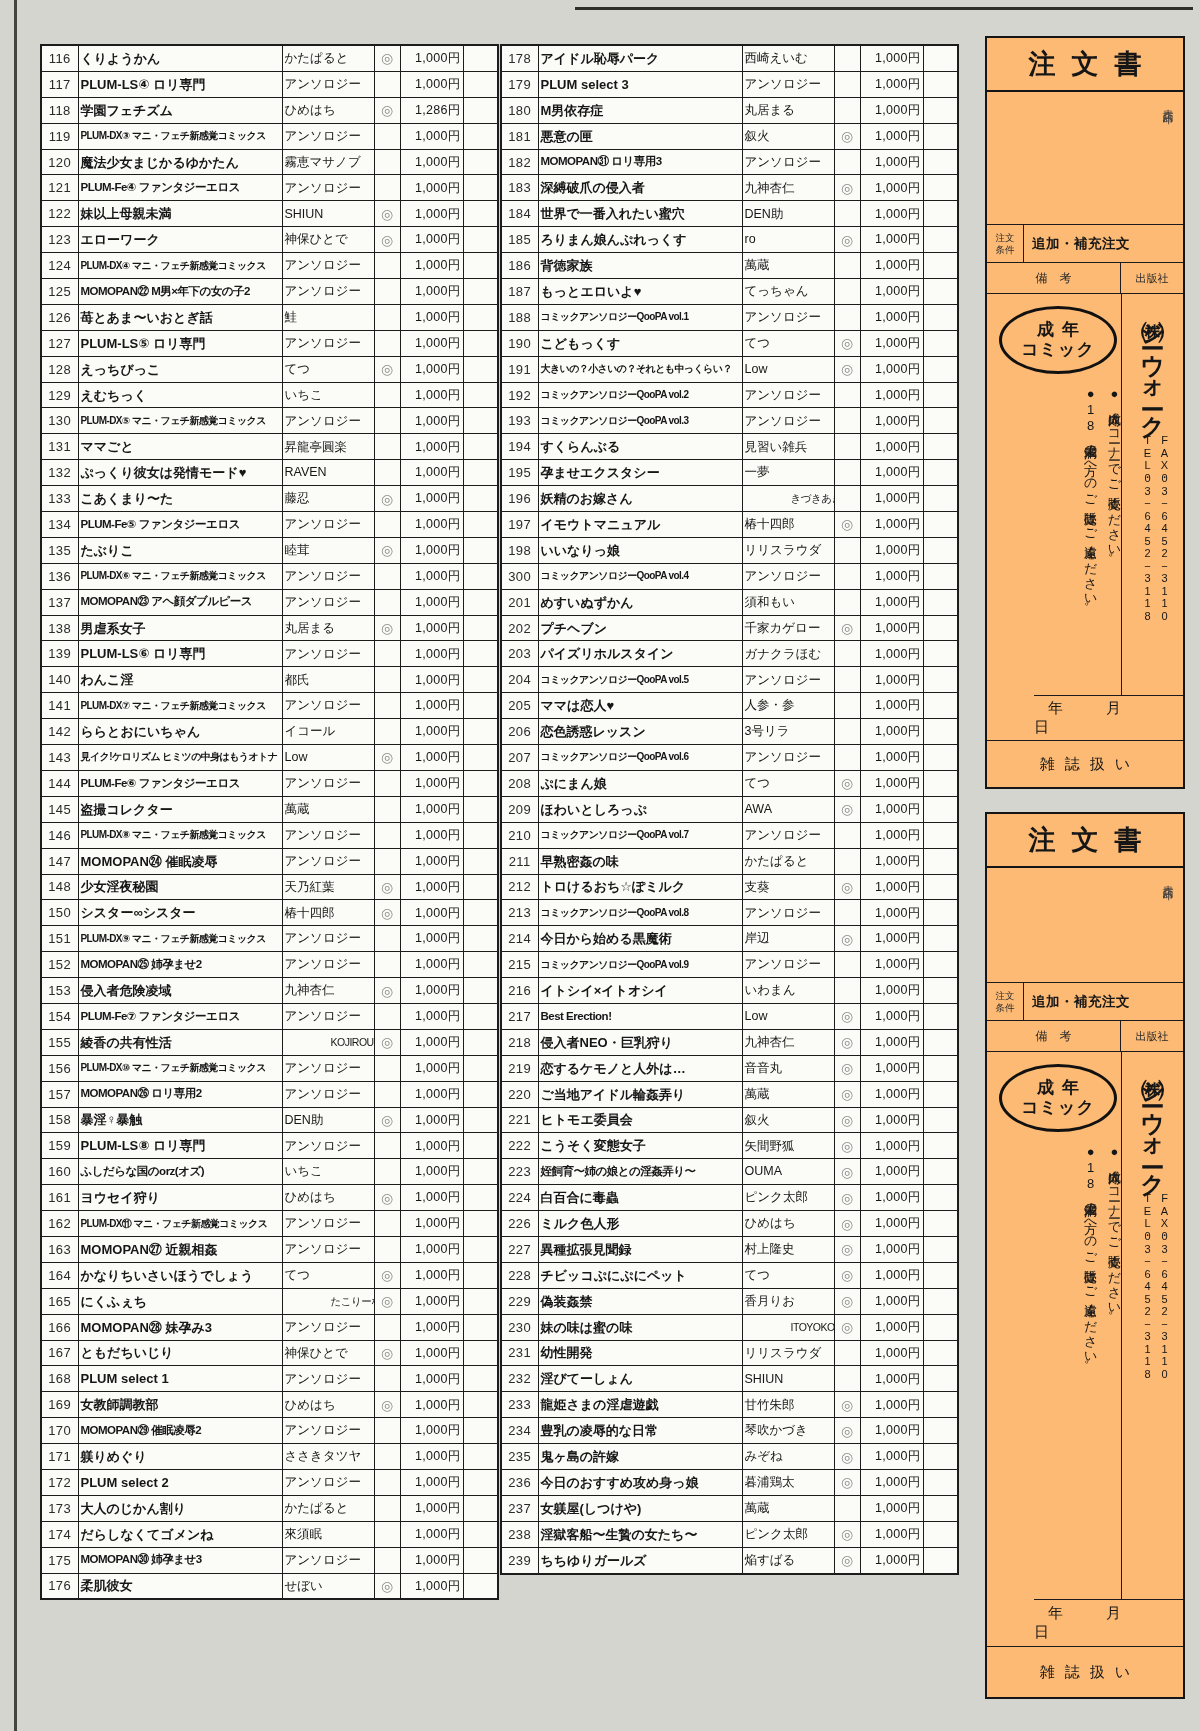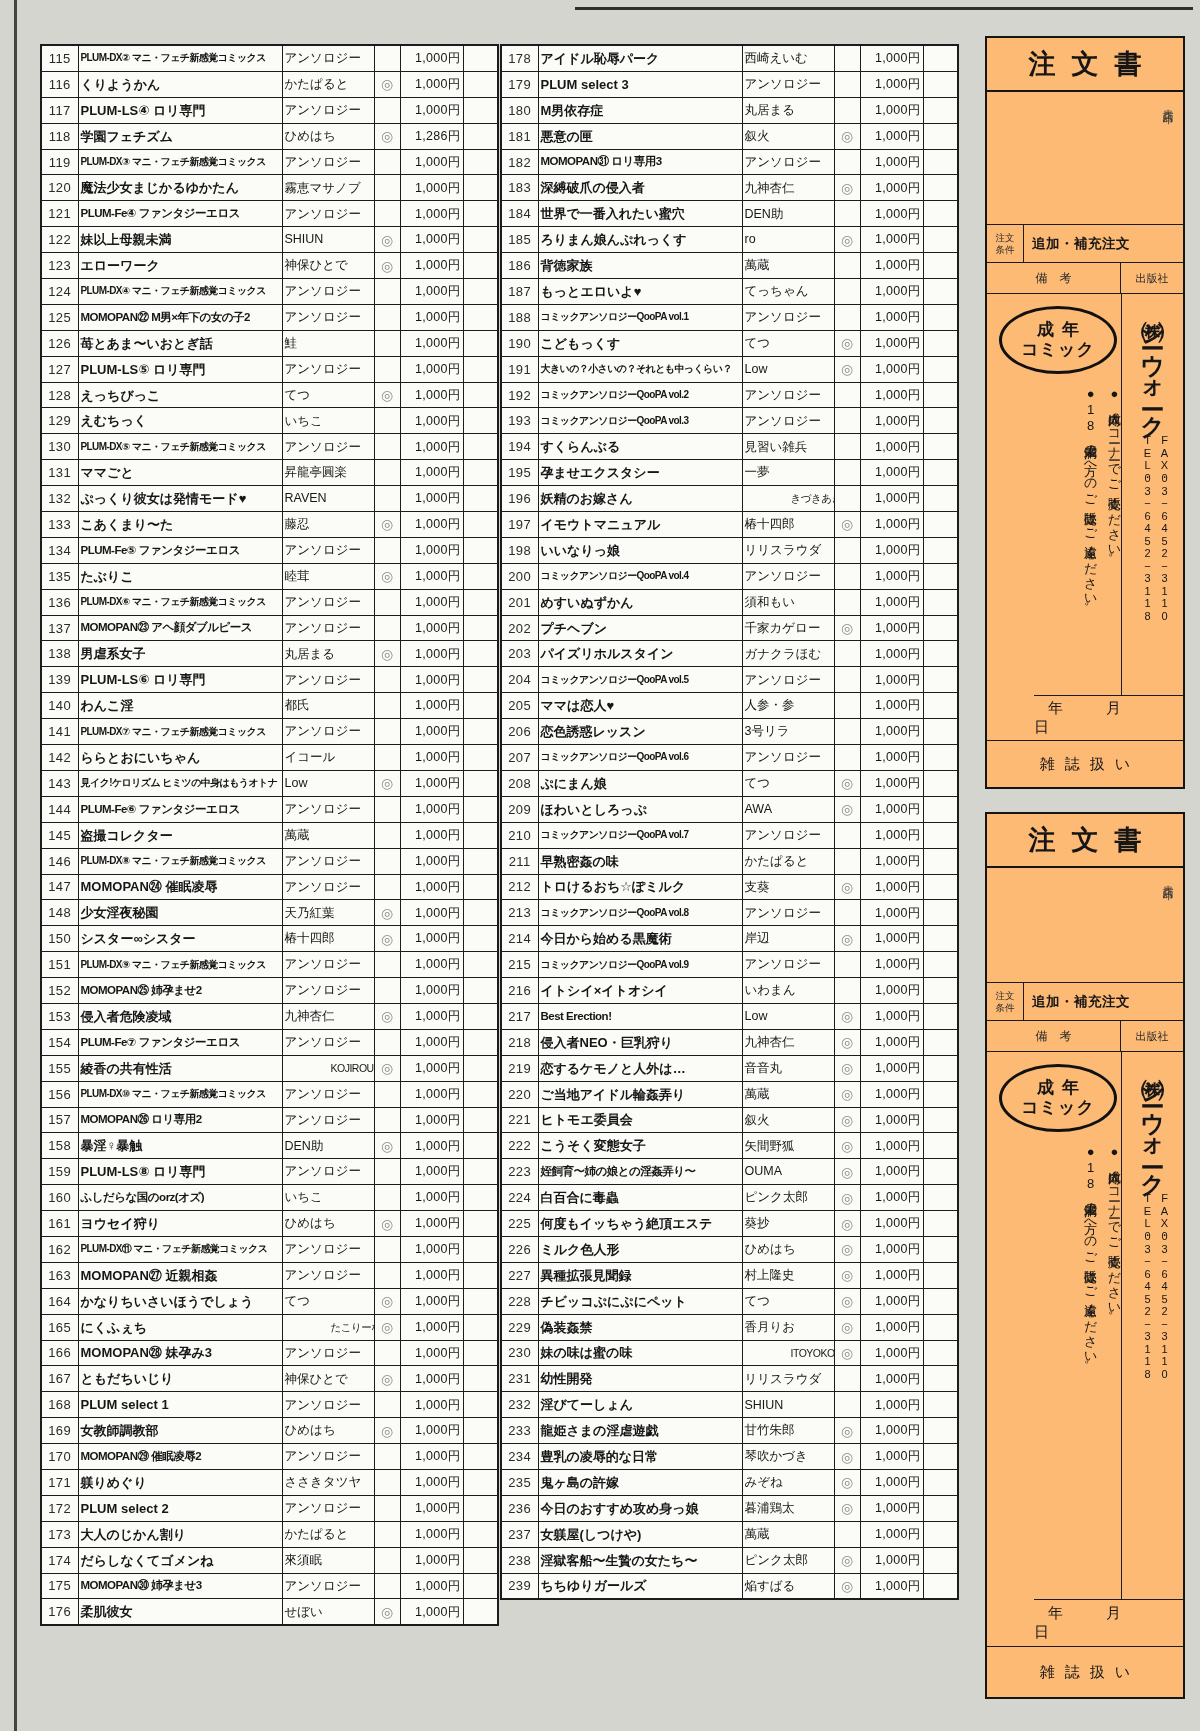--- a/index.html
+++ b/index.html
@@ -103,28 +103,20 @@
   <colgroup>
       <col style="width:37px">
       <col style="width:204px">
       <col style="width:92px">
       <col style="width:26px">
       <col style="width:63px">
       <col style="width:35px">
     </colgroup>
   <tbody>
       <tr>
-    <td class="c-num">115</td>
-    <td class="c-title t-xs">PLUM-DX② マニ・フェチ新感覚コミックス</td>
-    <td class="c-author">アンソロジー</td>
-    <td class="c-circ"></td>
-    <td class="c-price">1,000円</td>
-    <td class="c-chk"></td>
-  </tr>
-      <tr>
     <td class="c-num">116</td>
     <td class="c-title">くりようかん</td>
     <td class="c-author">かたぱると</td>
     <td class="c-circ">◎</td>
     <td class="c-price">1,000円</td>
     <td class="c-chk"></td>
   </tr>
       <tr>
     <td class="c-num">117</td>
     <td class="c-title">PLUM-LS④ ロリ専門</td>
@@ -764,21 +756,21 @@
   </tr>
       <tr>
     <td class="c-num">198</td>
     <td class="c-title">いいなりっ娘</td>
     <td class="c-author">リリスラウダ</td>
     <td class="c-circ"></td>
     <td class="c-price">1,000円</td>
     <td class="c-chk"></td>
   </tr>
       <tr>
-    <td class="c-num">200</td>
+    <td class="c-num">300</td>
     <td class="c-title t-xs">コミックアンソロジーQooPA vol.4</td>
     <td class="c-author">アンソロジー</td>
     <td class="c-circ"></td>
     <td class="c-price">1,000円</td>
     <td class="c-chk"></td>
   </tr>
       <tr>
     <td class="c-num">201</td>
     <td class="c-title">めすいぬずかん</td>
     <td class="c-author">須和もい</td>
@@ -959,28 +951,20 @@
     <td class="c-title t-s">姪飼育〜姉の娘との淫姦弄り〜</td>
     <td class="c-author">OUMA</td>
     <td class="c-circ">◎</td>
     <td class="c-price">1,000円</td>
     <td class="c-chk"></td>
   </tr>
       <tr>
     <td class="c-num">224</td>
     <td class="c-title">白百合に毒蟲</td>
     <td class="c-author">ピンク太郎</td>
-    <td class="c-circ">◎</td>
-    <td class="c-price">1,000円</td>
-    <td class="c-chk"></td>
-  </tr>
-      <tr>
-    <td class="c-num">225</td>
-    <td class="c-title">何度もイッちゃう絶頂エステ</td>
-    <td class="c-author">葵抄</td>
     <td class="c-circ">◎</td>
     <td class="c-price">1,000円</td>
     <td class="c-chk"></td>
   </tr>
       <tr>
     <td class="c-num">226</td>
     <td class="c-title">ミルク色人形</td>
     <td class="c-author">ひめはち</td>
     <td class="c-circ">◎</td>
     <td class="c-price">1,000円</td>

